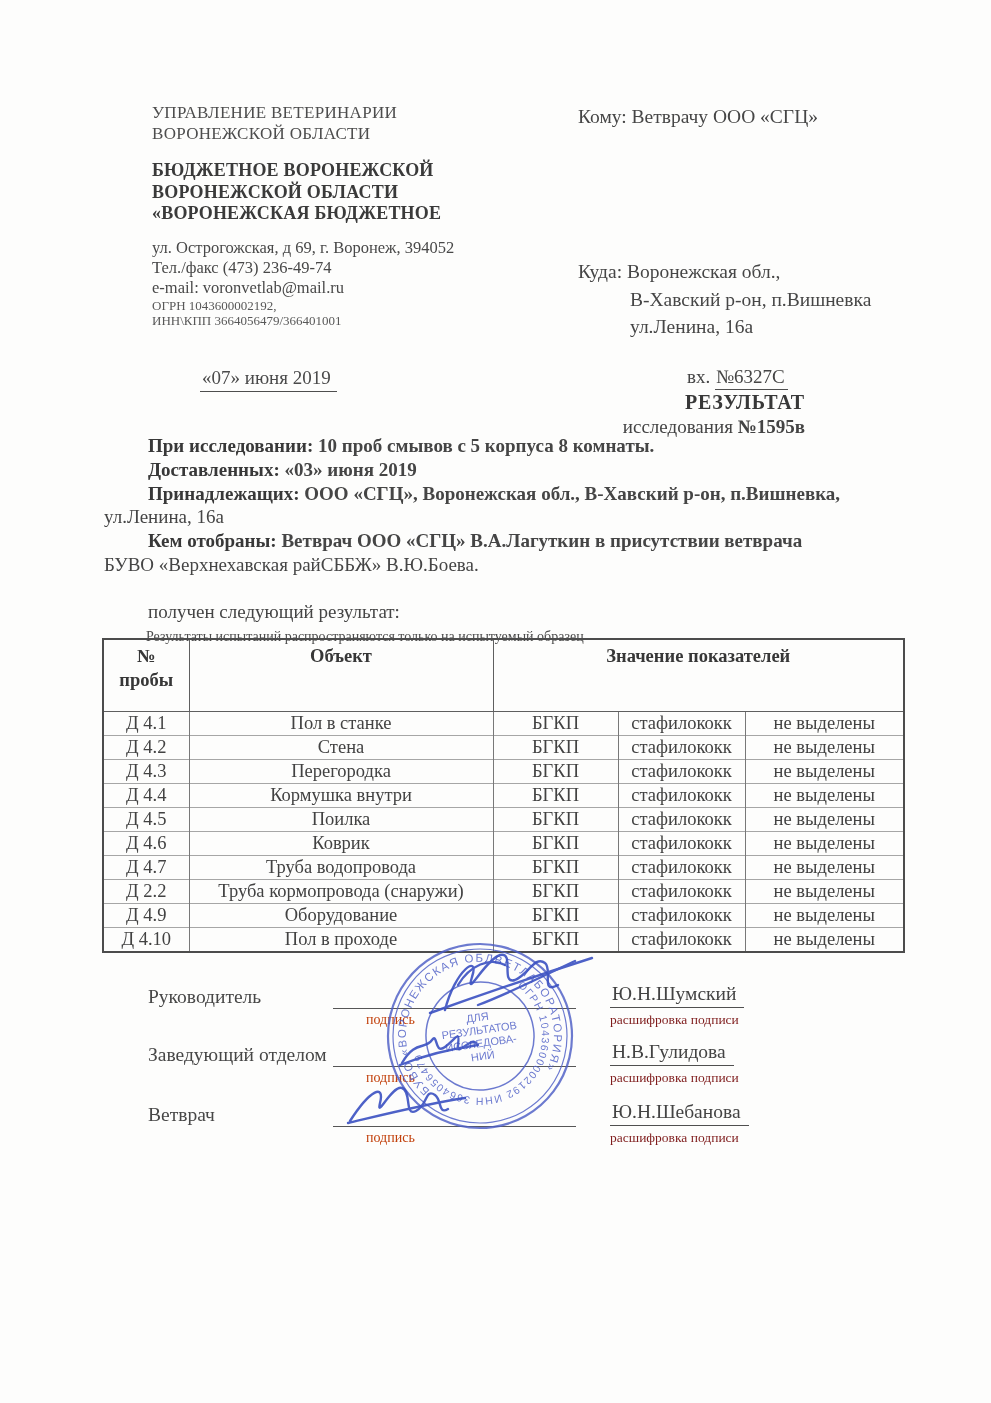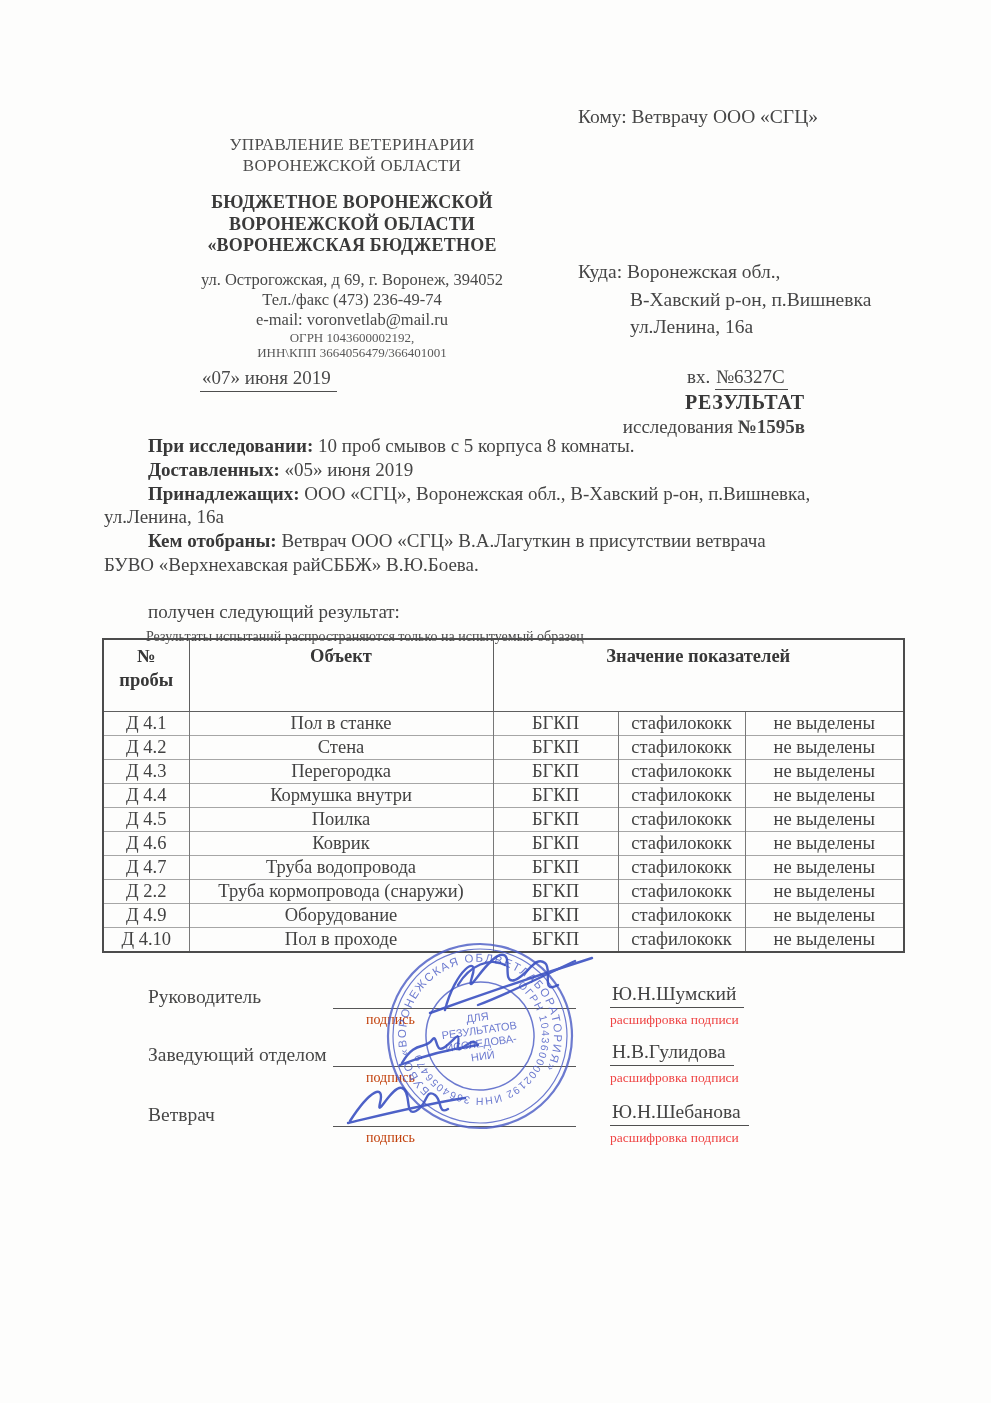--- a/index.html
+++ b/index.html
@@ -6,60 +6,60 @@
   .page{
     position:relative;
     width:991px;height:1403px;
     margin:0 auto;
     background:#fdfdfc;
     font-family:"Liberation Serif", serif;
     color:#414141;
     overflow:hidden;
   }
   
-  .lh{position:absolute;left:152px;top:102px;width:400px;text-align:center;margin-top:32px;}
+  .lh{position:absolute;left:152px;top:102px;width:400px;}
   .lh-authority{font-size:17px;line-height:21px;color:#4d4d4d;letter-spacing:.3px;}
   .lh-org{margin-top:16px;font-weight:bold;font-size:18px;line-height:21.5px;color:#3a3a3a;letter-spacing:.2px;}
   .lh-addr{margin-top:13px;font-size:16.5px;line-height:20px;color:#484848;}
   .lh-fine{font-size:13px;line-height:15.5px;color:#575757;}
   
   .addr-to{position:absolute;left:578px;top:106px;font-size:19.5px;color:#464646;}
   .addr-where{position:absolute;left:578px;top:258px;font-size:19.5px;line-height:27.5px;color:#464646;}
   .addr-where .ind{padding-left:52px;}
   
   .doc-date{position:absolute;left:200px;top:367px;font-size:19px;color:#4a4a4a;
     border-bottom:1.3px solid #4e4e4e;padding:0 6px 2px 2px;}
   .doc-incoming{position:absolute;left:687px;top:366px;font-size:19px;color:#454545;}
   .doc-incoming .u{border-bottom:1.3px solid #4e4e4e;padding:0 3px 2px 1px;}
   
   .doc-title{position:absolute;left:300px;top:391px;width:505px;text-align:right;}
   .doc-title .t1{font-size:20px;font-weight:bold;letter-spacing:.8px;color:#383838;}
   .doc-title .t2{font-size:19px;margin-top:2px;color:#444;}
   
   .doc-body{position:absolute;left:104px;top:434px;width:790px;font-size:19px;line-height:23.8px;color:#454545;}
-  .doc-body .indent{padding-left:44px;}
+  .doc-body .indent{padding-left:44px;font-weight:bold;}
   .doc-body b{color:#383838;}
   .result-intro{margin-top:23px;padding-left:44px;}
   .result-note{margin-top:1px;padding-left:42px;font-size:14px;color:#4c4c4c;}
   
   .res-table{position:absolute;left:102px;top:638px;width:801px;border-collapse:collapse;
     border:2px solid #4c4c4c;table-layout:fixed;}
   .res-table th{font-size:18.5px;font-weight:bold;color:#373737;vertical-align:top;
     padding-top:4px;height:66px;line-height:24px;border:1px solid #5f5f5f;}
   .res-table td{font-size:18.5px;text-align:center;height:23px;line-height:23px;padding:0;
     border-left:1px solid #787878;border-right:1px solid #787878;border-top:1px solid #a6a6a6;
     color:#424242;white-space:nowrap;overflow:hidden;}
   
   .sig-row{position:absolute;left:0;width:978px;height:60px;}
   .sig-role{position:absolute;left:148px;top:3px;font-size:19.5px;color:#474747;}
   .sig-line{position:absolute;left:333px;top:0;width:243px;height:25px;border-bottom:1.4px solid #565656;}
   .sig-caption{position:absolute;left:366px;top:29px;font-size:14px;color:#c2410c;}
   .sig-name{position:absolute;left:610px;top:0;font-size:19.5px;color:#434343;
     border-bottom:1.4px solid #4f4f4f;padding:0 8px 2px 2px;text-align:right;}
-  .sig-decode{position:absolute;left:610px;top:29px;font-size:13.5px;color:#ef4444;}
+  .sig-decode{position:absolute;left:610px;top:29px;font-size:13.5px;color:#7f1d1d;}
   
   .ink-overlay{position:absolute;left:330px;top:925px;width:340px;height:290px;pointer-events:none;}
   .ink-overlay text{font-family:"Liberation Sans", sans-serif;}
 </style>
 </head>
 <body>
 
 <div class="page">
 
   <div class="lh">
@@ -93,21 +93,21 @@
   <div class="doc-date">«07» июня 2019</div>
   <div class="doc-incoming"><span>вх. </span><span class="u">№6327С</span></div>
 
   <div class="doc-title">
     <div class="t1">РЕЗУЛЬТАТ</div>
     <div class="t2"><span>исследования </span><b>№1595в</b></div>
   </div>
 
   <div class="doc-body">
     <div class="indent"><b>При исследовании:</b><span> 10 проб смывов с 5 корпуса 8 комнаты.</span></div>
-    <div class="indent"><b>Доставленных:</b><span> «05» июня 2019</span></div>
+    <div class="indent"><b>Доставленных:</b><span> «03» июня 2019</span></div>
     <div class="indent"><b>Принадлежащих:</b><span> ООО «СГЦ», Воронежская обл., В-Хавский р-он,  п.Вишневка,</span></div>
     <div>ул.Ленина, 16а</div>
     <div class="indent"><b>Кем отобраны:</b><span> Ветврач ООО «СГЦ» В.А.Лагуткин в присутствии ветврача</span></div>
     <div>БУВО «Верхнехавская райСББЖ» В.Ю.Боева.</div>
     <div class="result-intro">получен следующий результат:</div>
     <div class="result-note">Результаты испытаний распространяются только на испытуемый образец</div>
   </div>
 
   <table class="res-table">
     <colgroup>

